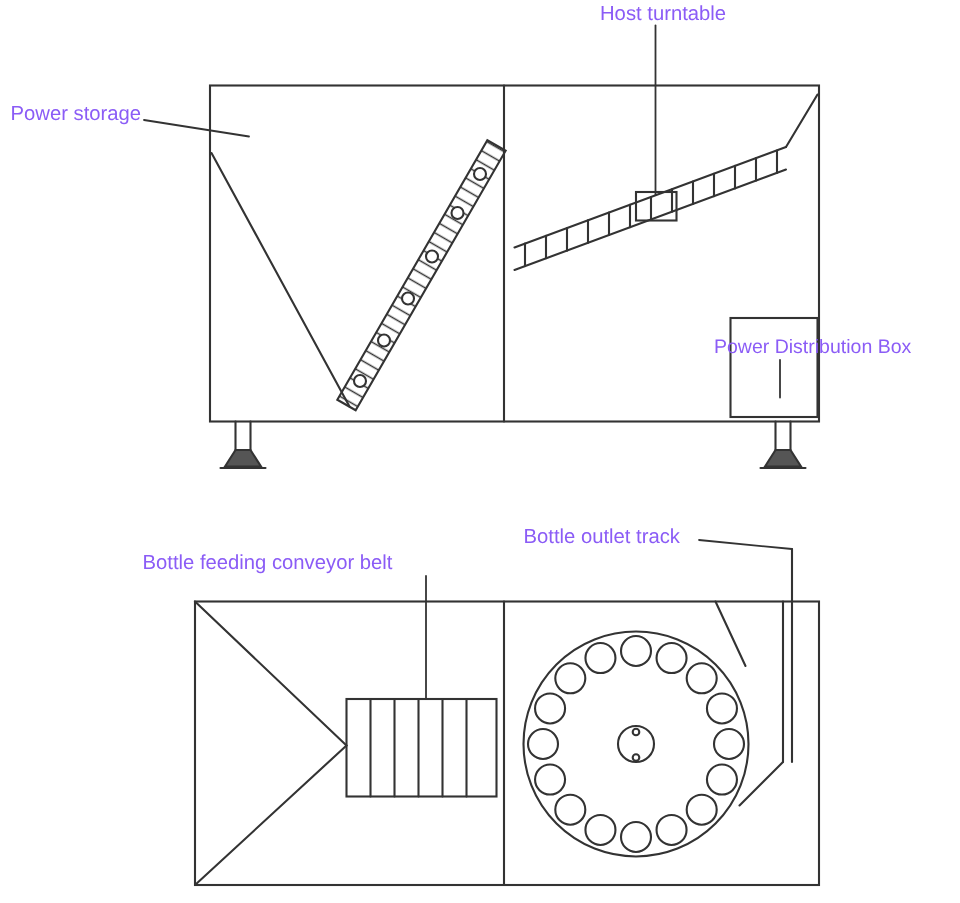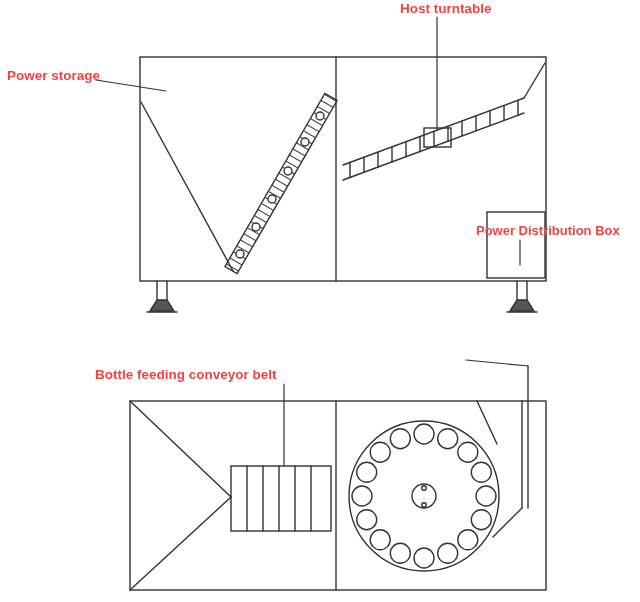--- a/index.html
+++ b/index.html
@@ -12,23 +12,23 @@
     width: 640px;
     height: 602px;
     background: #ffffff;
     overflow: hidden;
     font-family: "Liberation Sans", sans-serif;
   }
   svg { position: absolute; left: 0; top: 0; }
   .label {
     position: absolute;
     font-family: "Liberation Sans", sans-serif;
-    font-weight: bold;
+    font-weight: normal;
     font-size: 13.5px;
-    color: #ef4444;
+    color: #8b5cf6;
     white-space: nowrap;
     line-height: 15px;
   }
   .lbl-host    { left: 400px; top: 1px; }
   .lbl-storage { left: 7px;   top: 68px; }
   .lbl-power   { left: 476px; top: 223px; font-size: 13px; }
   .lbl-feed    { left: 95px;  top: 367px; }
   .lbl-outlet  { left: 349px; top: 350px; }
 </style>
 </head>
@@ -152,14 +152,15 @@
   </svg>
 
   <div class="label lbl-host">Host turntable</div>
 
   <div class="label lbl-storage">Power storage</div>
 
   <div class="label lbl-power">Power Distribution Box</div>
 
   <div class="label lbl-feed">Bottle feeding conveyor belt</div>
 
+  <div class="label lbl-outlet">Bottle outlet track</div>
 
 </div>
 
 </body></html>

